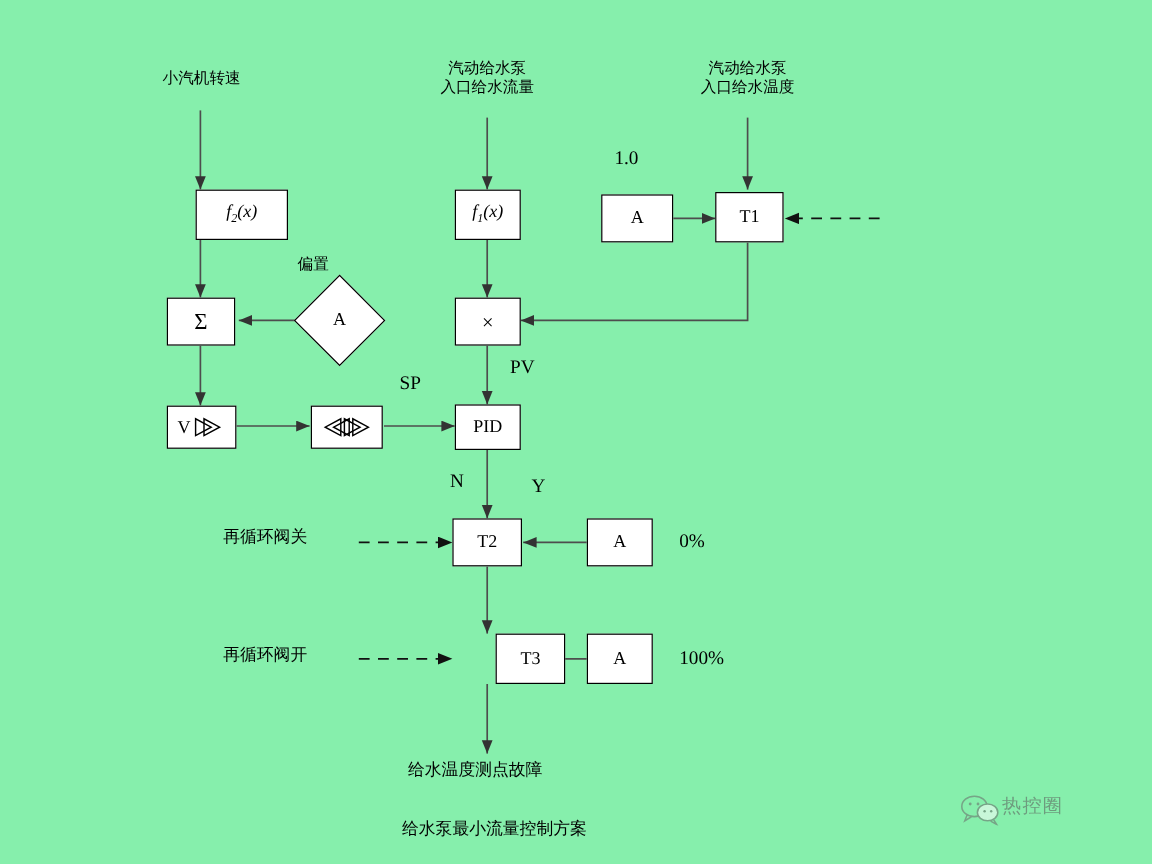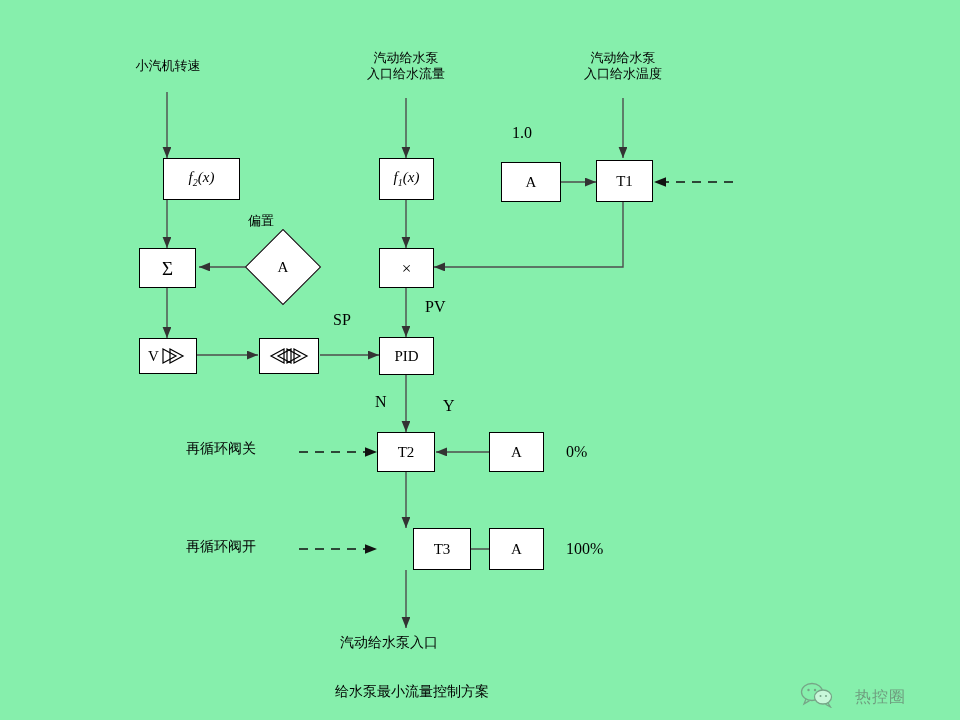--- a/index.html
+++ b/index.html
@@ -87,24 +87,23 @@
     font-family: "Liberation Serif", "DejaVu Serif", serif;
     font-size: 16px;
   }
   .lbl.center { text-align: center; }
   
   #watermark {
     position: absolute;
     left: 800px;
     top: 662px;
     display: flex;
-    align-items: flex-end;
-    gap: 21px;
+    align-items: flex-start;
+    gap: 1px;
     opacity: 0.55;
-    margin-top: 20px;
   }
   #watermark .wm-text {
     font-family: "DejaVu Sans", "Liberation Sans", sans-serif;
     font-size: 16px;
     color: #5a5a5a;
     letter-spacing: 1px;
   }
   
   .sym-svg { display: block; }
 </style>
@@ -244,21 +243,21 @@
   <div class="lbl lat" style="left:566px; top:539px;">100%</div>
 
   <div class="lbl lat" style="left:333px; top:310px;">SP</div>
   <div class="lbl lat" style="left:425px; top:297px;">PV</div>
   <div class="lbl lat" style="left:375px; top:392px;">N</div>
   <div class="lbl lat" style="left:443px; top:396px;">Y</div>
 
   <div class="lbl cjk big" style="left:186px; top:440px;">再循环阀关</div>
   <div class="lbl cjk big" style="left:186px; top:538px;">再循环阀开</div>
 
-  <div class="lbl cjk big" style="left:340px; top:634px;">汽动给水泵入口</div>
+  <div class="lbl cjk big" style="left:340px; top:634px;">给水温度测点故障</div>
   <div class="lbl cjk big" style="left:335px; top:683px;">给水泵最小流量控制方案</div>
 
   <div id="watermark">
     <svg width="34" height="26" viewBox="0 0 34 26">
       <ellipse cx="12" cy="10" rx="10.5" ry="8.5" fill="none" stroke="#6a6a6a" stroke-width="1.3"></ellipse>
       <path d="M6,17 L4,22 L9.5,18.6" fill="none" stroke="#6a6a6a" stroke-width="1.3"></path>
       <circle cx="8.5" cy="8" r="1.2" fill="#6a6a6a"></circle>
       <circle cx="15" cy="8" r="1.2" fill="#6a6a6a"></circle>
       <ellipse cx="23" cy="15" rx="8.5" ry="7" fill="#ffffff" stroke="#6a6a6a" stroke-width="1.3"></ellipse>
       <path d="M28,21 L30.5,25 L25.5,22.3" fill="none" stroke="#6a6a6a" stroke-width="1.3"></path>

